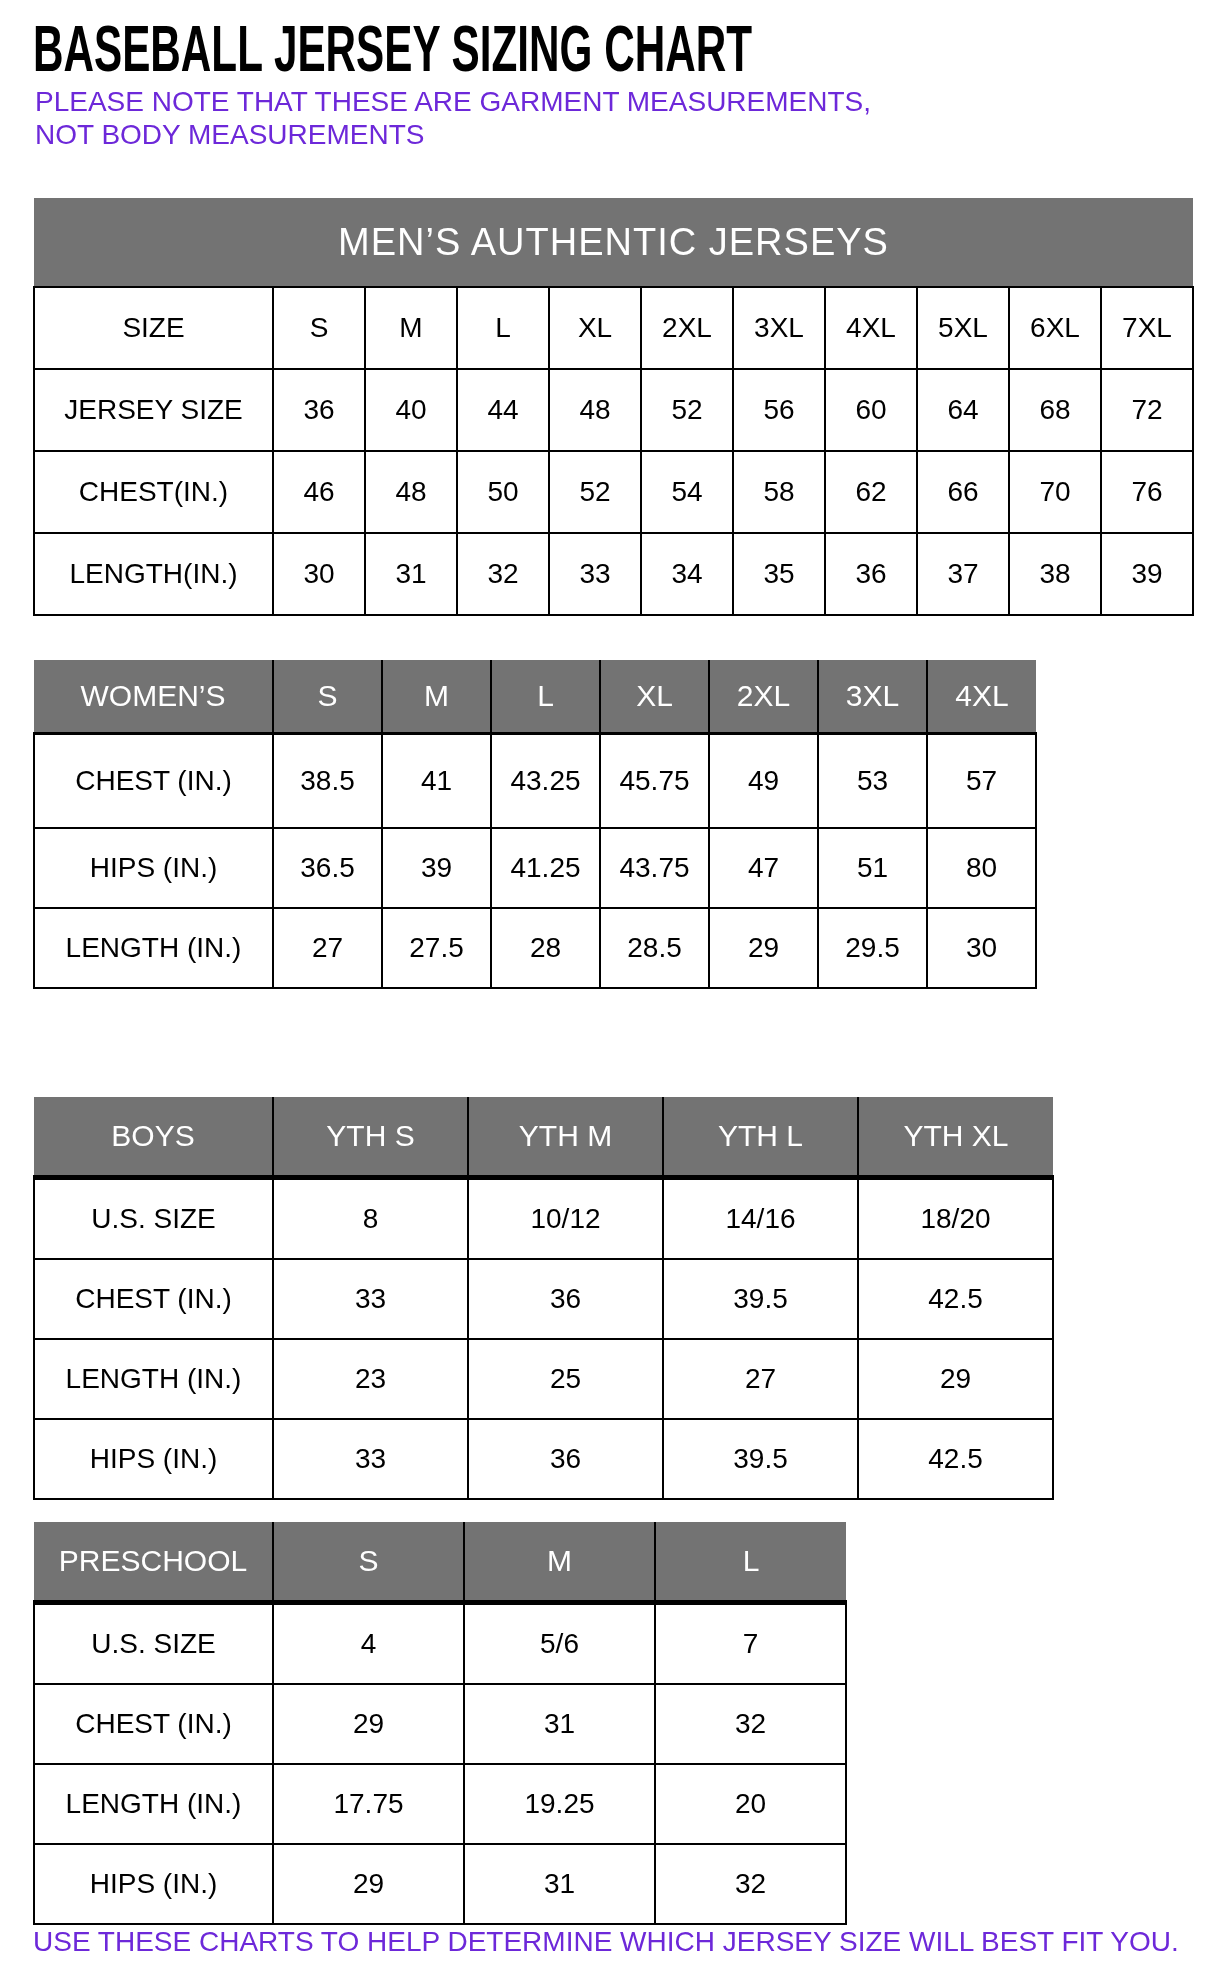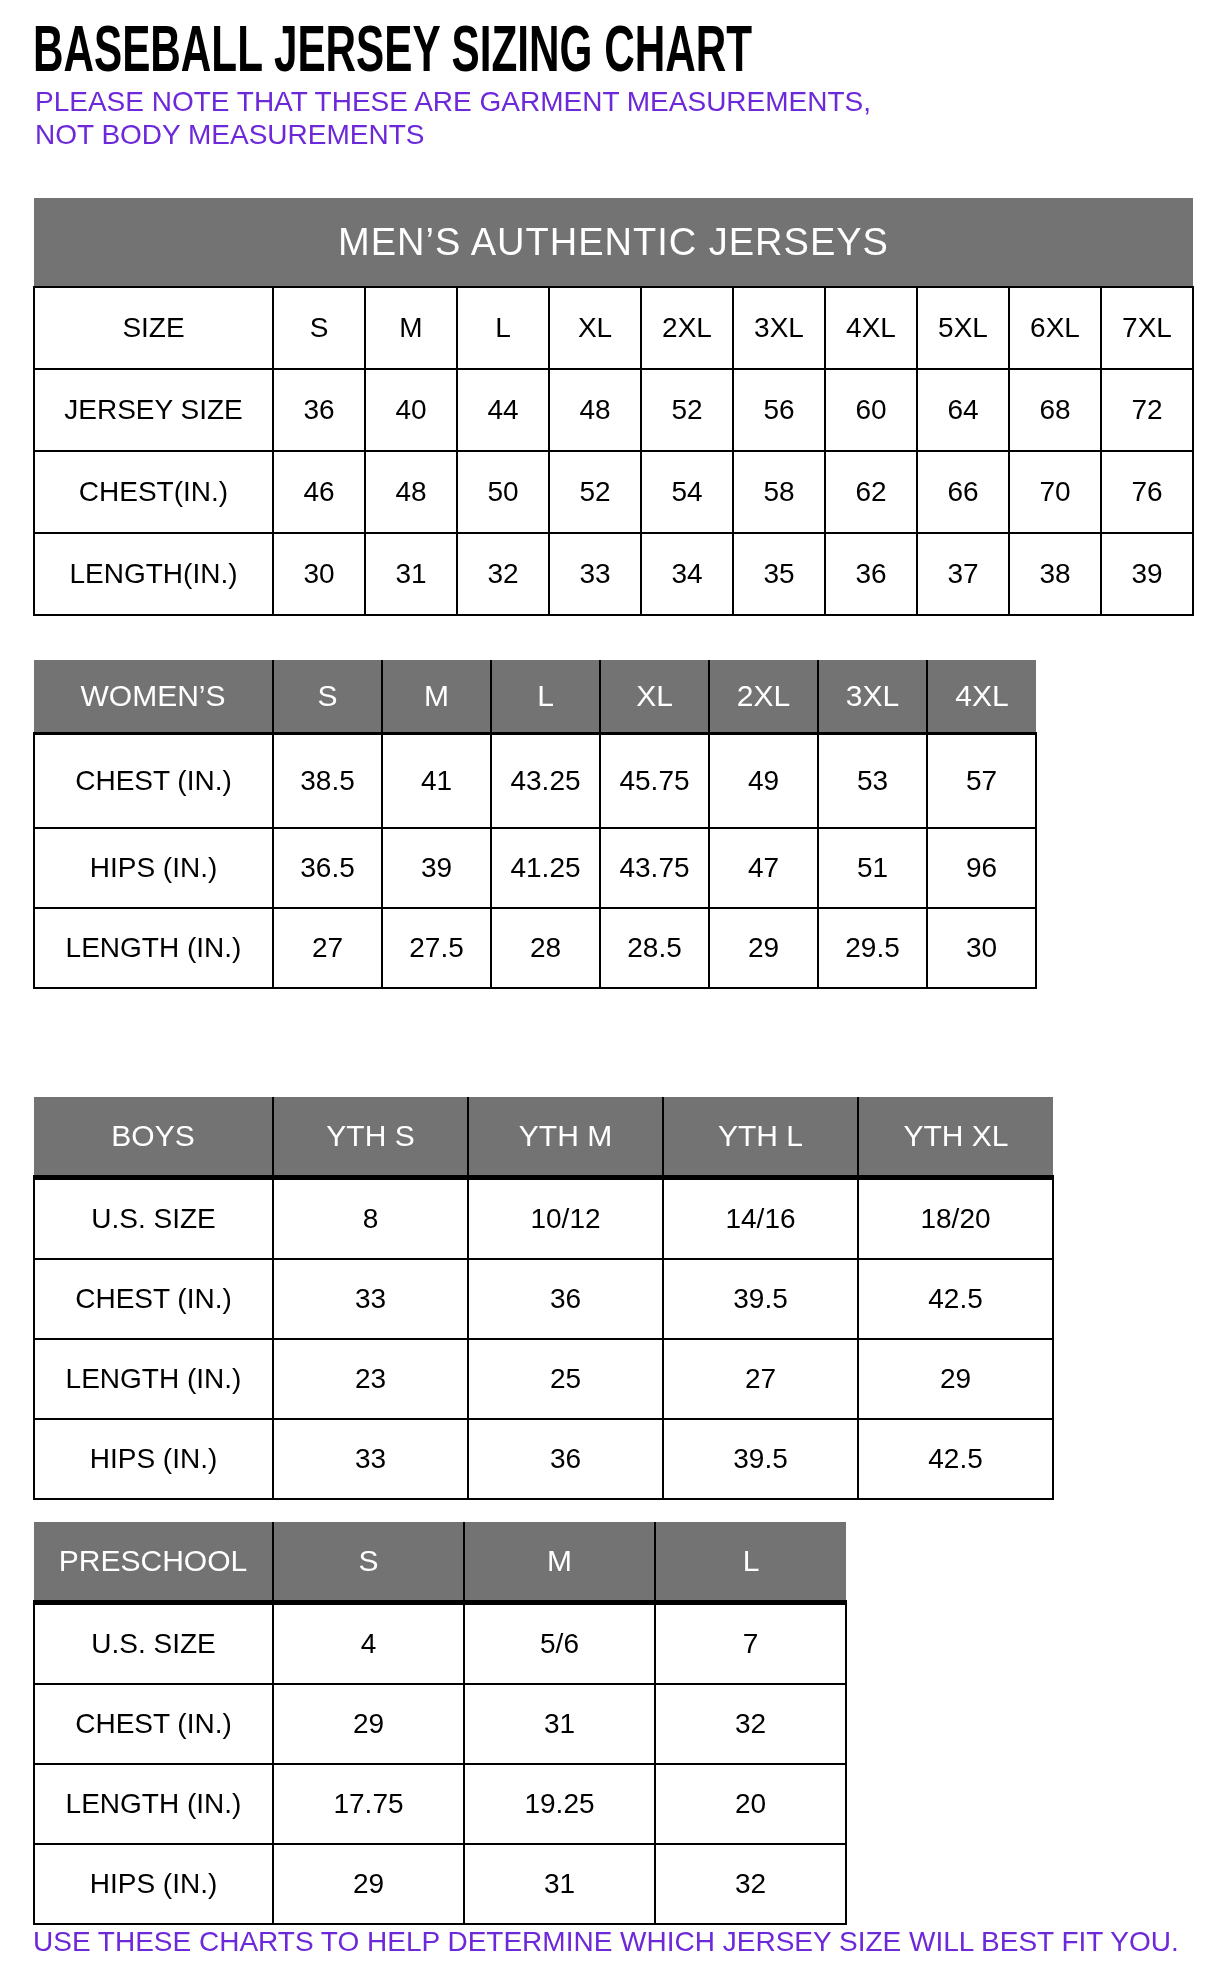--- a/index.html
+++ b/index.html
@@ -167,21 +167,21 @@
           <td class="value-cell">57</td>
         </tr>
         <tr>
           <td class="label-cell">HIPS (IN.)</td>
           <td class="value-cell">36.5</td>
           <td class="value-cell">39</td>
           <td class="value-cell">41.25</td>
           <td class="value-cell">43.75</td>
           <td class="value-cell">47</td>
           <td class="value-cell">51</td>
-          <td class="value-cell">96</td>
+          <td class="value-cell">80</td>
         </tr>
         <tr>
           <td class="label-cell">LENGTH (IN.)</td>
           <td class="value-cell">27</td>
           <td class="value-cell">27.5</td>
           <td class="value-cell">28</td>
           <td class="value-cell">28.5</td>
           <td class="value-cell">29</td>
           <td class="value-cell">29.5</td>
           <td class="value-cell">30</td>

